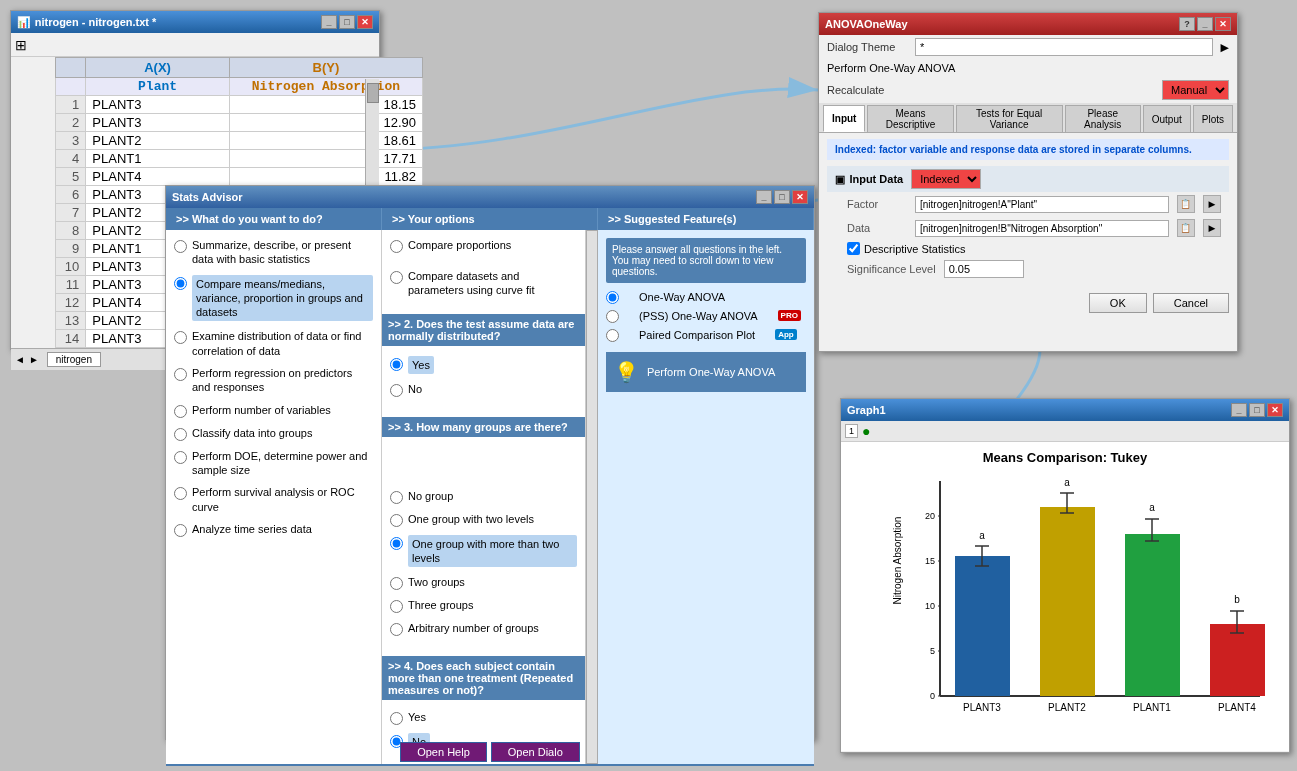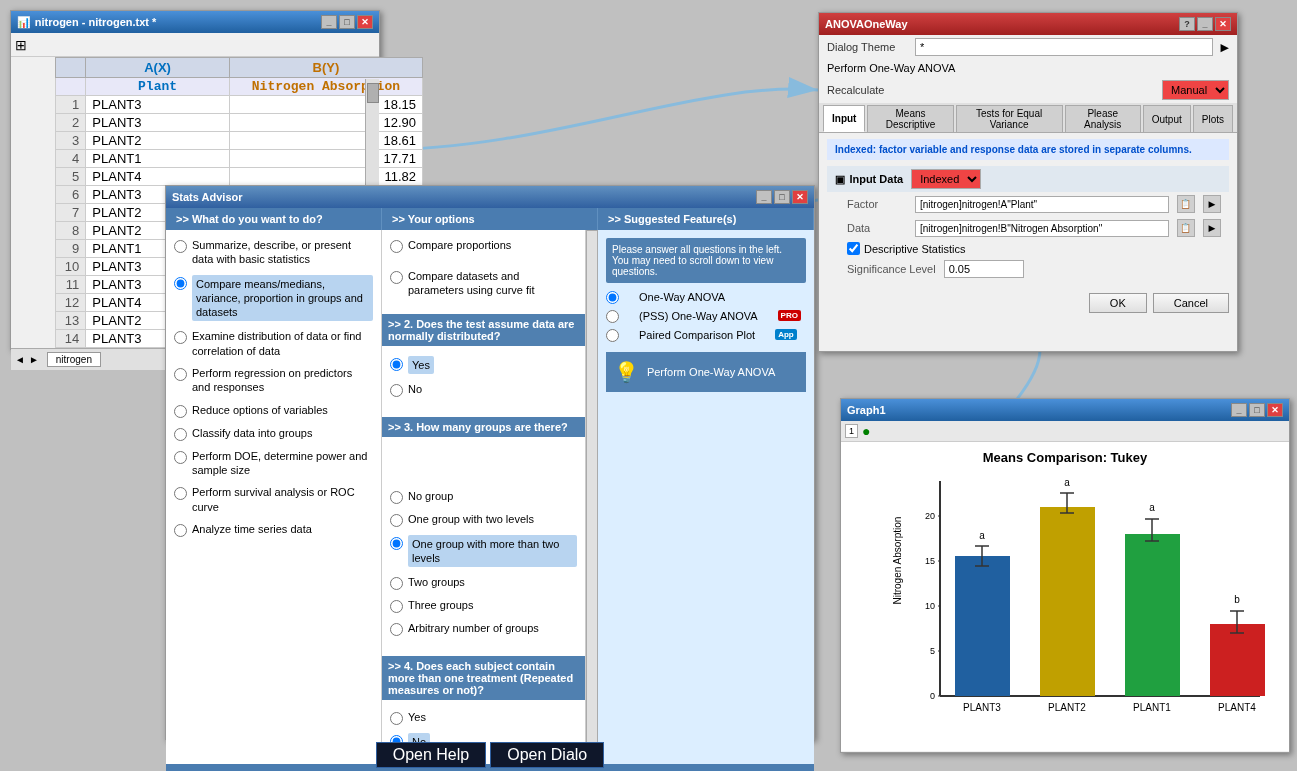--- a/index.html
+++ b/index.html
@@ -233,26 +233,26 @@
     }
     .lightbulb-icon { font-size: 20px; }
     .stats-footer {
       display: flex;
       gap: 4px;
       padding: 4px;
       background: #4a7cb0;
       justify-content: center;
     }
     .footer-btn {
-      background: #0f172a;
+      background: #701a75;
       color: white;
       border: 1px solid #3060a0;
       padding: 3px 16px;
       cursor: pointer;
-      font-size: 16px;
+      font-size: 11px;
     }
 
     
     #anova-window {
       top: 12px;
       left: 818px;
       width: 420px;
       height: 340px;
     }
     .anova-titlebar {
@@ -580,21 +580,21 @@
           <div class="radio-item">
     <input type="radio" name="q1" style="">
     <span>Examine distribution of data or find correlation of data</span>
   </div>
           <div class="radio-item">
     <input type="radio" name="q1" style="">
     <span>Perform regression on predictors and responses</span>
   </div>
           <div class="radio-item">
     <input type="radio" name="q1" style="">
-    <span>Reduce options of variables</span>
+    <span>Perform number of variables</span>
   </div>
           <div class="radio-item">
     <input type="radio" name="q1" style="">
     <span>Classify data into groups</span>
   </div>
           <div class="radio-item">
     <input type="radio" name="q1" style="">
     <span>Perform DOE, determine power and sample size</span>
   </div>
           <div class="radio-item">

